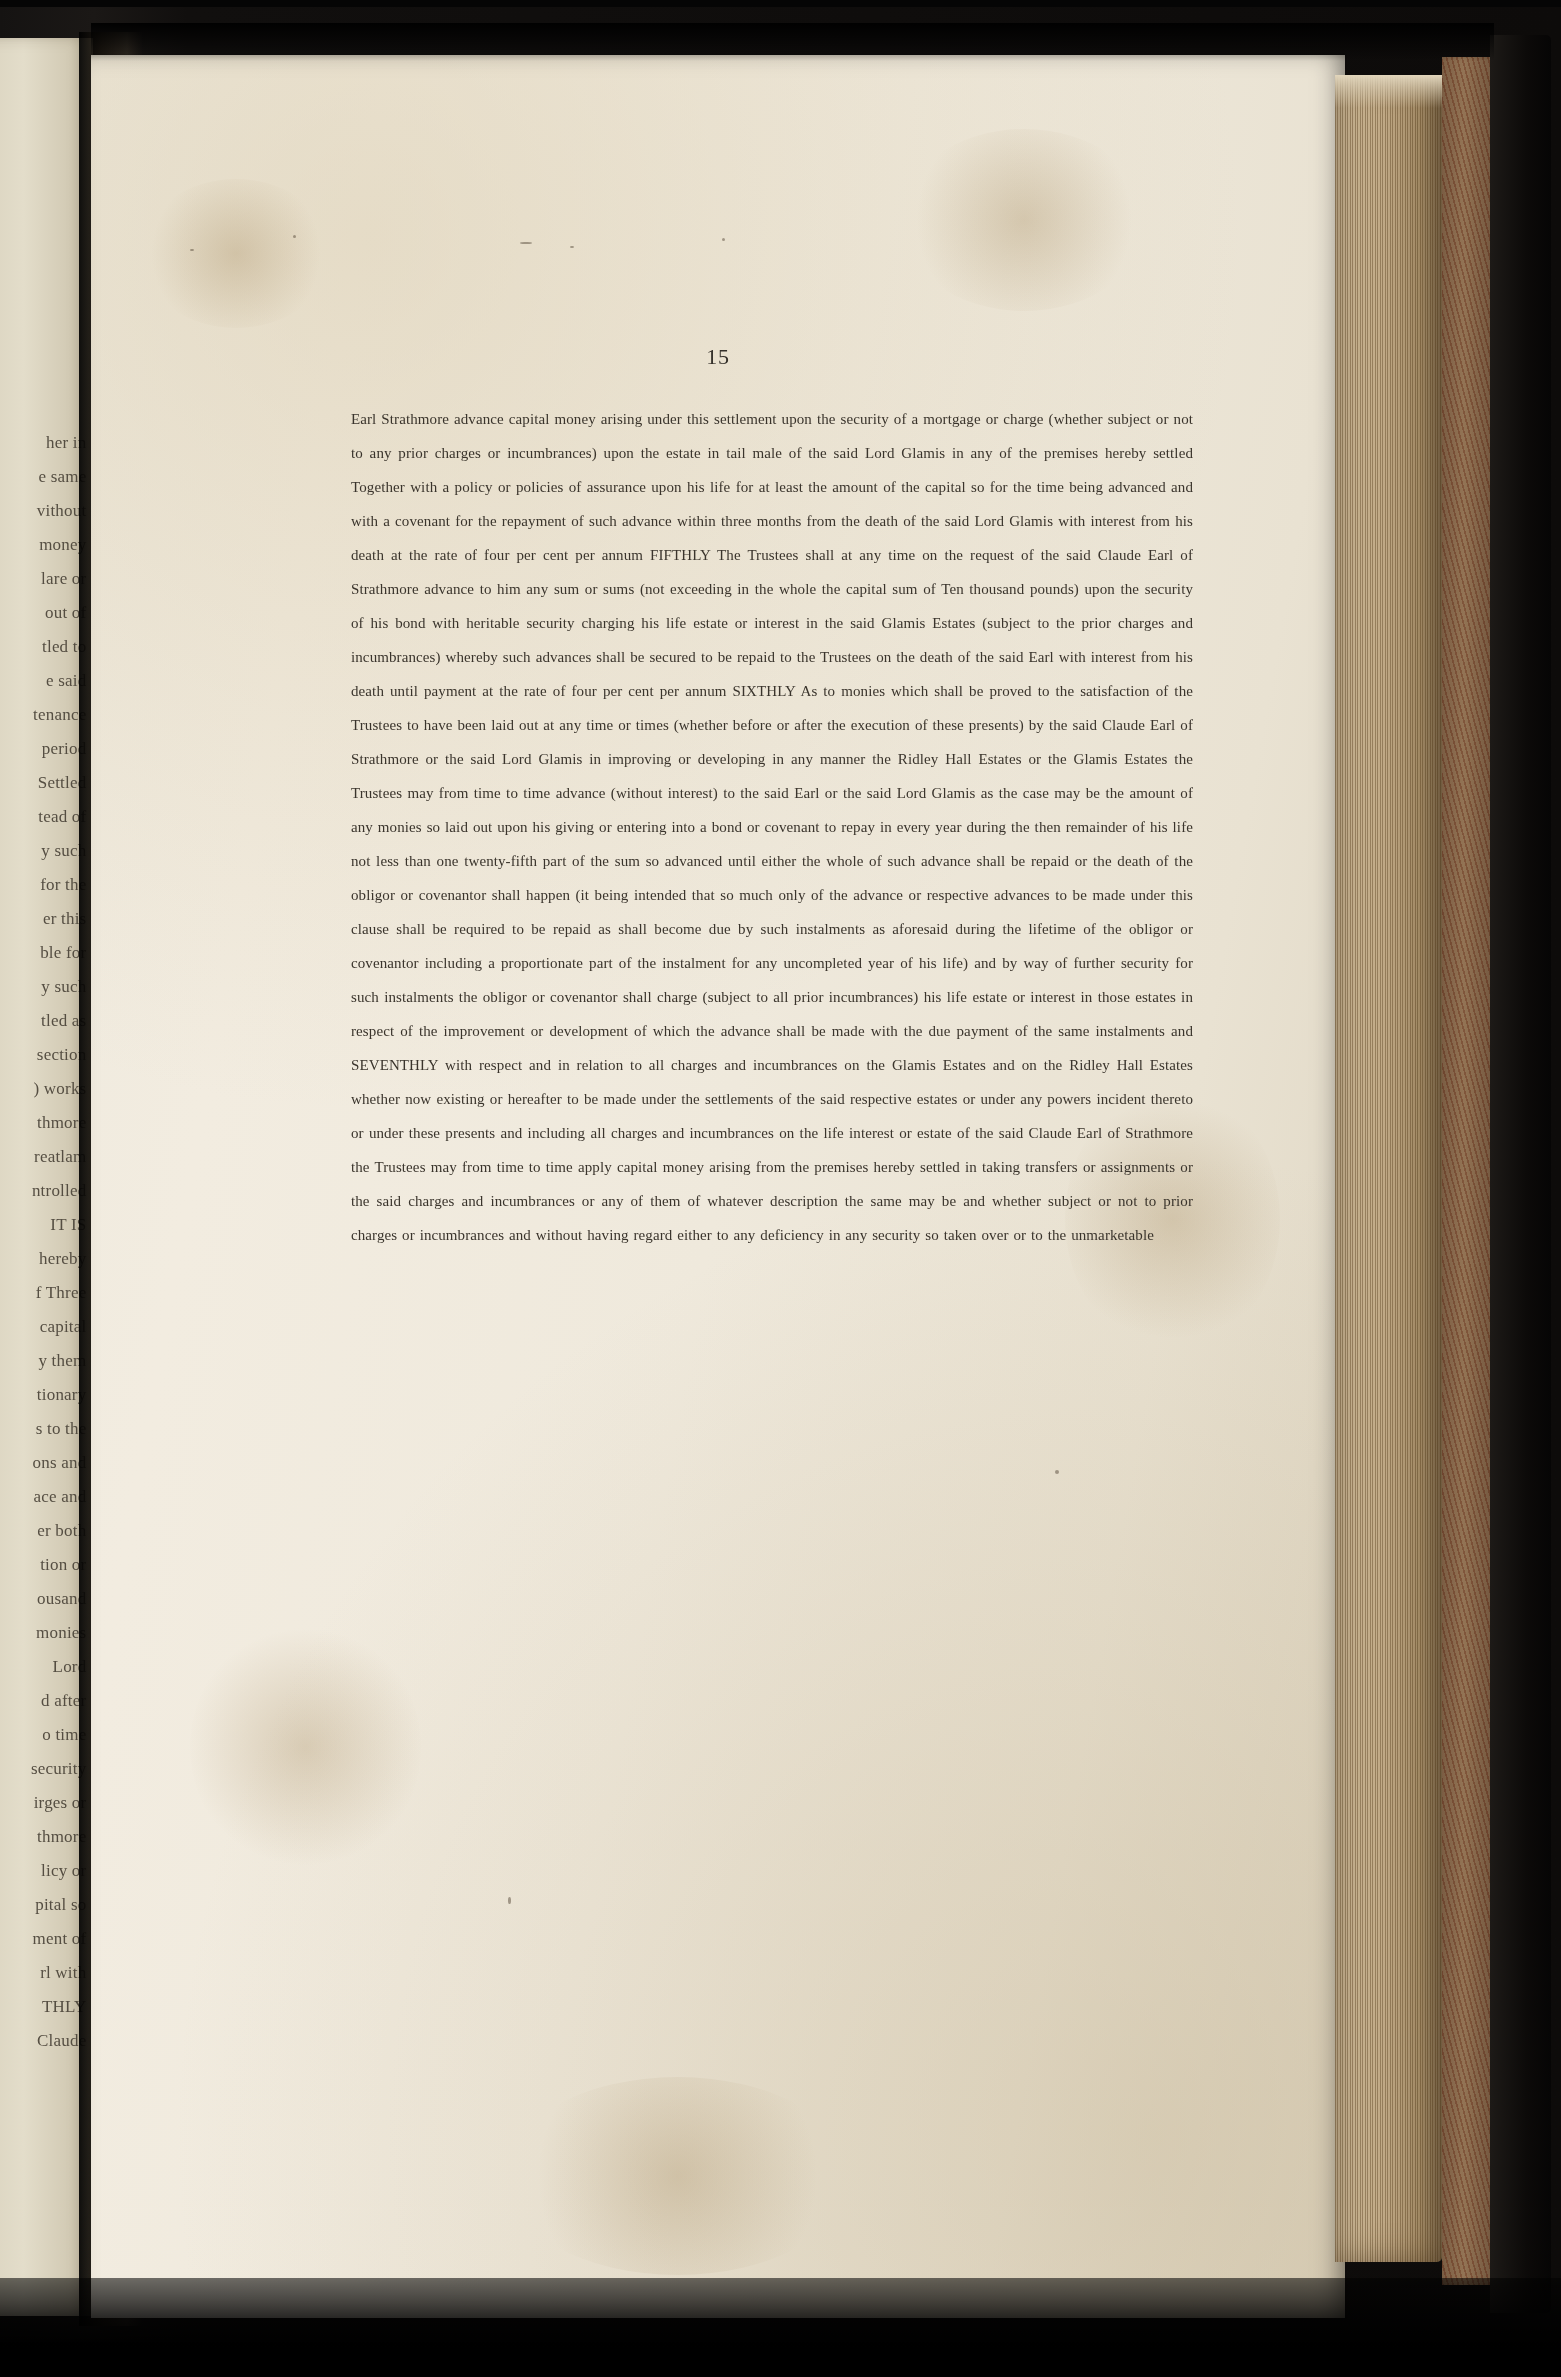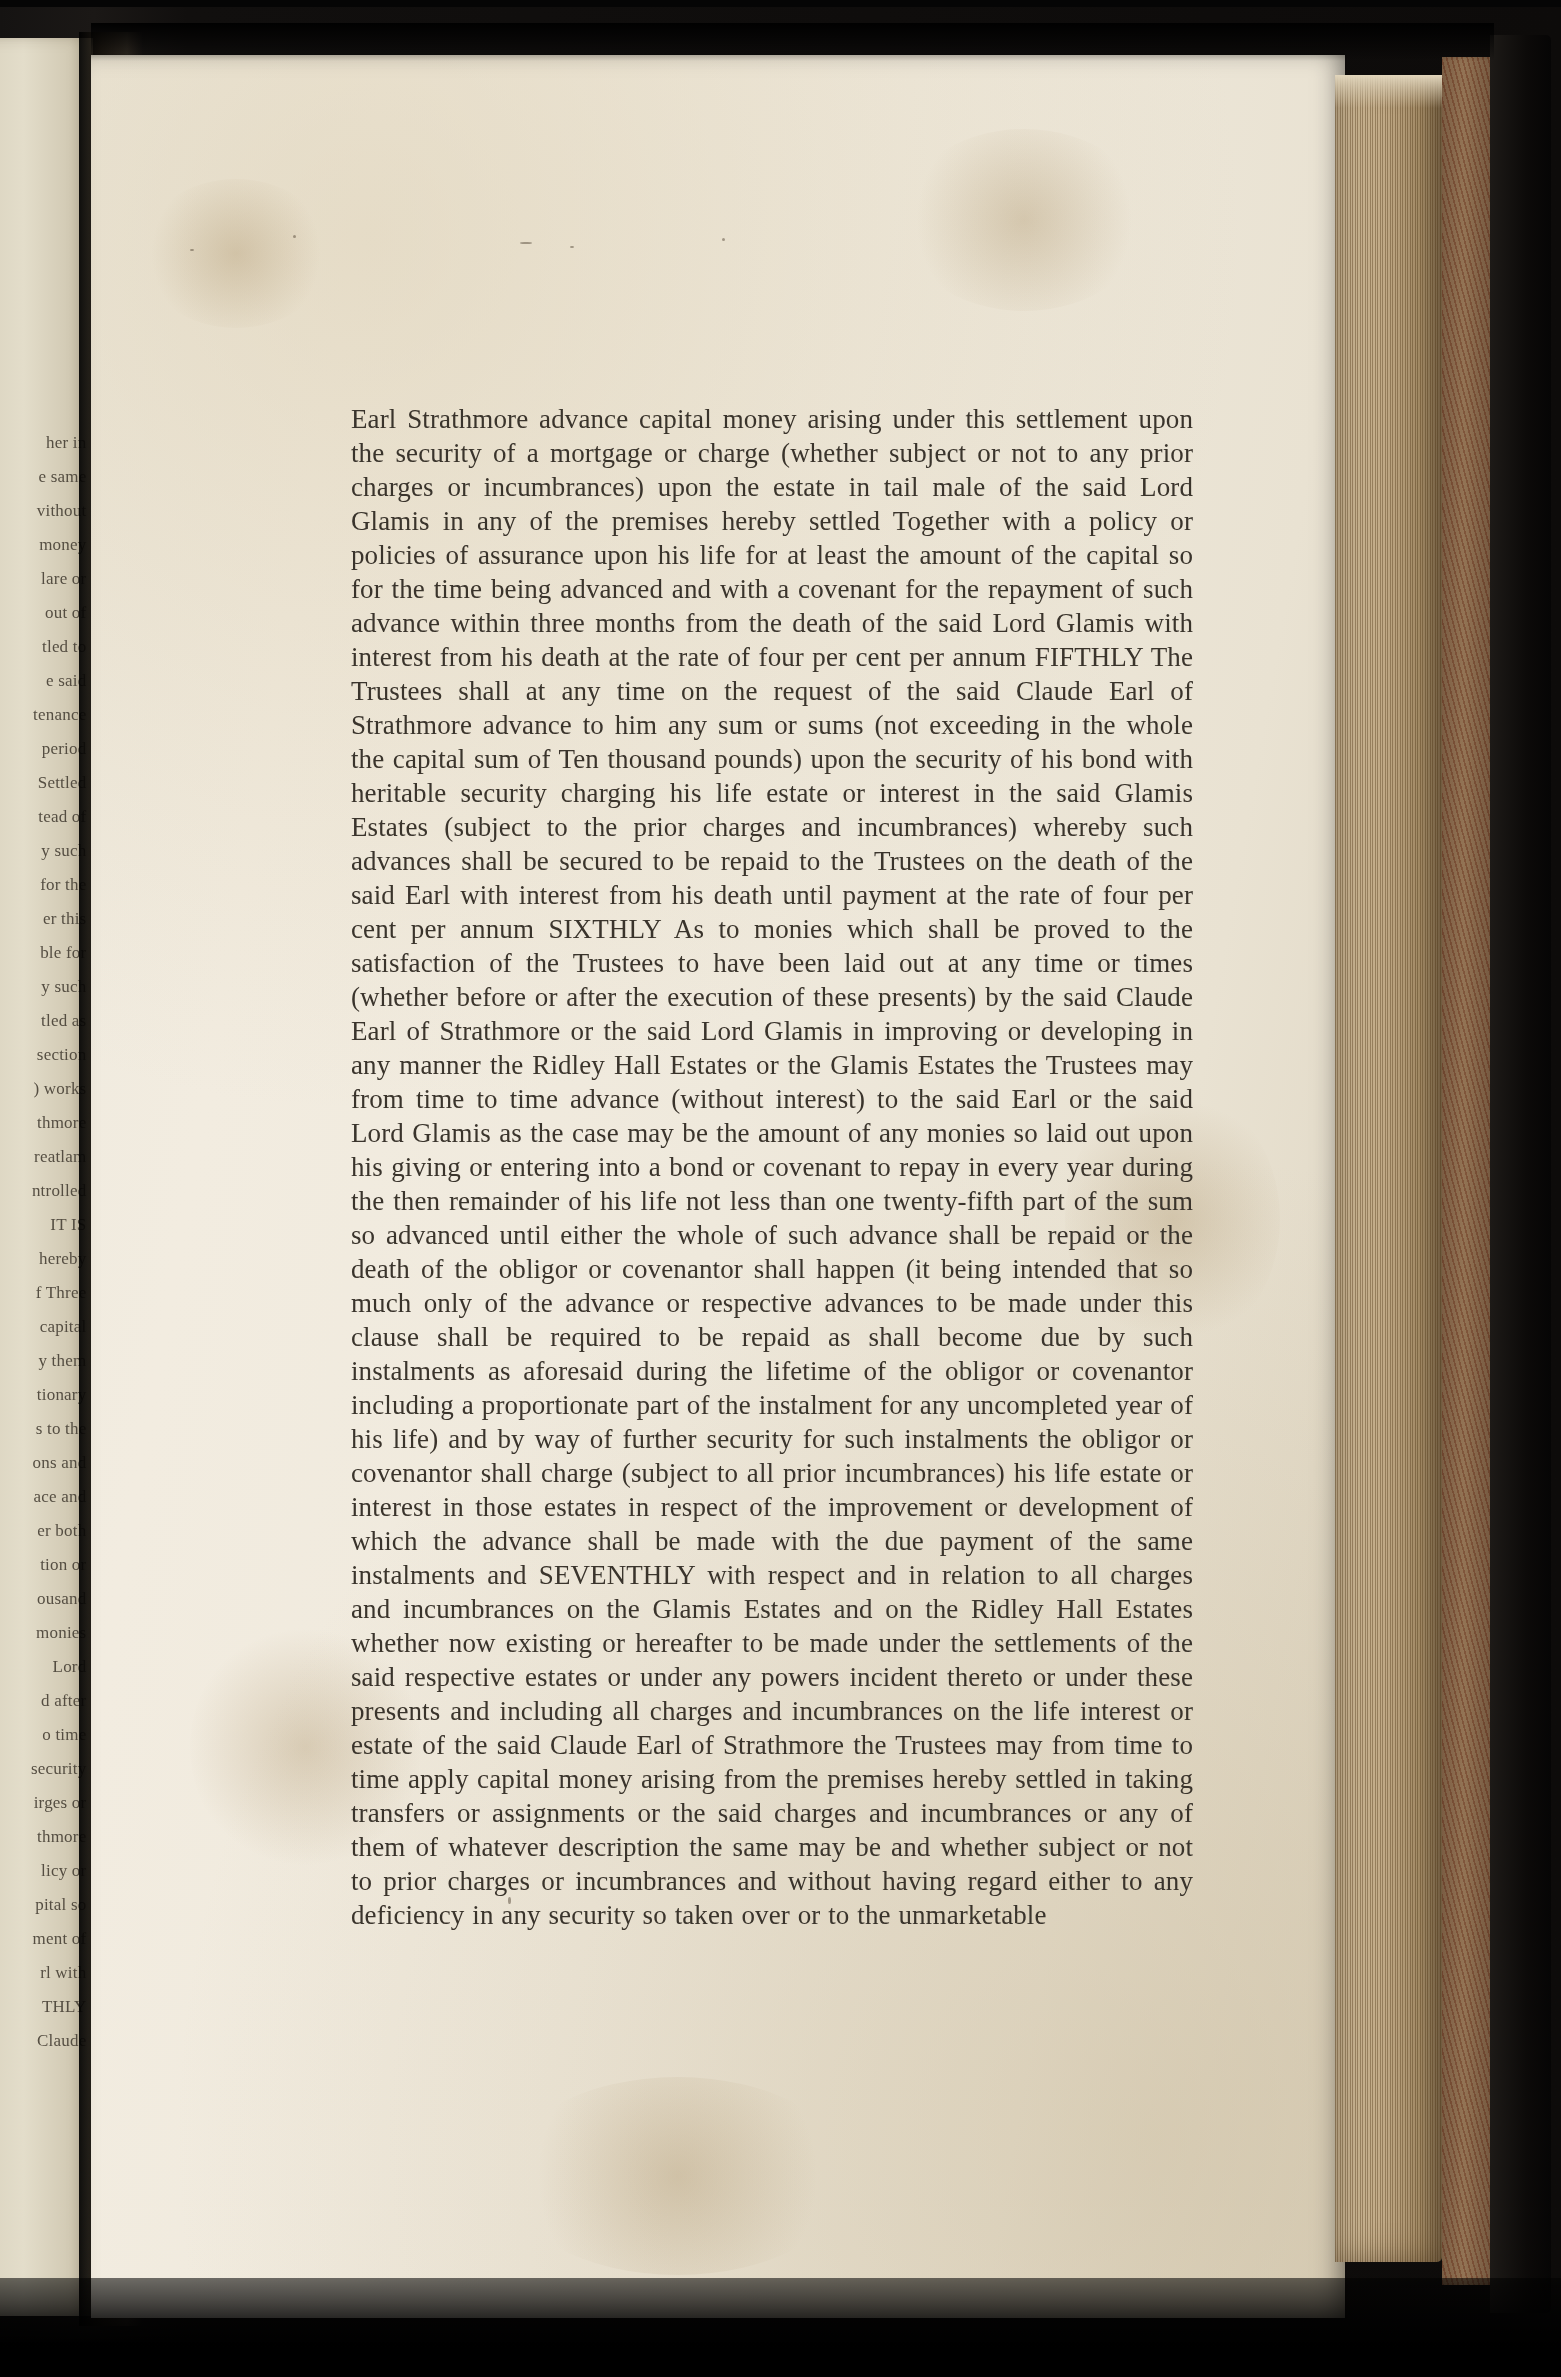--- a/index.html
+++ b/index.html
@@ -159,21 +159,21 @@
     text-align: center;
     font-size: 22px;
     color: #34302a;
     letter-spacing: 0.8px;
   }
   #body-text {
     position: absolute;
     left: 260px;
     top: 347px;
     width: 842px;
-    font-size: 27px;
+    font-size: 15px;
     line-height: 34px;
     color: #3a342c;
     text-align: justify;
     text-justify: inter-word;
     letter-spacing: 0.1px;
     word-spacing: 1px;
   }
   
   .speck {
     position: absolute;
@@ -251,20 +251,21 @@
     <div class="foxing" style="left:413px; top:2022px; width:347px; height:198px;"></div>
 
     <div class="speck" style="left:99px; top:194px; width:4.1px;  height:2.5px;"></div>
     <div class="speck" style="left:202px; top:180px; width:3.3px;  height:3.3px;"></div>
     <div class="speck" style="left:429px; top:187px; width:11.6px; height:2.5px;"></div>
     <div class="speck" style="left:479px; top:191px; width:4.1px;  height:2.5px;"></div>
     <div class="speck" style="left:631px; top:183px; width:3.3px;  height:3.3px;"></div>
     <div class="speck" style="left:417px; top:1842px; width:3.3px; height:7.4px;"></div>
     <div class="speck" style="left:964px;top:1415px; width:4.1px; height:4.1px;"></div>
 
+    <div id="page-number">15</div>
 
     <div id="body-text">Earl Strathmore advance capital money arising under this settlement upon the security of a mortgage or charge (whether subject or not to any prior charges or incumbrances) upon the estate in tail male of the said Lord Glamis in any of the premises hereby settled   Together with a policy or policies of assurance upon his life for at least the amount of the capital so for the time being advanced and with a covenant for the repayment of such advance within three months from the death of the said Lord Glamis with interest from his death at the rate of four per cent per annum FIFTHLY The Trustees shall at any time on the request of the said Claude Earl of Strathmore advance to him any sum or sums (not exceeding in the whole the capital sum of Ten thousand pounds) upon the security of his bond with heritable security charging his life estate or interest in the said Glamis Estates (subject to the prior charges and incumbrances) whereby such advances shall be secured to be repaid to the Trustees on the death of the said Earl with interest from his death until payment at the rate of four per cent per annum SIXTHLY   As to monies which shall be proved to the satisfaction of the Trustees to have been laid out at any time or times (whether before or after the execution of these presents) by the said Claude Earl of Strathmore or the said Lord Glamis in improving or developing in any manner the Ridley Hall Estates or the Glamis Estates the Trustees may from time to time advance (without interest) to the said Earl or the said Lord Glamis as the case may be the amount of any monies so laid out upon his giving or entering into a bond or covenant to repay in every year during the then remainder of his life not less than one twenty-fifth part of the sum so advanced until either the whole of such advance shall be repaid or the death of the obligor or covenantor shall happen (it being intended that so much only of the advance or respective advances to be made under this clause shall be required to be repaid as shall become due by such instalments as aforesaid during the lifetime of the obligor or covenantor including a proportionate part of the instalment for any uncompleted year of his life) and by way of further security for such instalments the obligor or covenantor shall charge (subject to all prior incumbrances) his life estate or interest in those estates in respect of the improvement or development of which the advance shall be made with the due payment of the same instalments and SEVENTHLY with respect and in relation to all charges and incumbrances on the Glamis Estates and on the Ridley Hall Estates whether now existing or hereafter to be made under the settlements of the said respective estates or under any powers incident thereto or under these presents and including all charges and incumbrances on the life interest or estate of the said Claude Earl of Strathmore the Trustees may from time to time apply capital money arising from the premises hereby settled in taking transfers or assignments or the said charges and incumbrances or any of them of whatever description the same may be and whether subject or not to prior charges or incumbrances and without having regard either to any deficiency in any security so taken over or to the unmarketable</div>
   </div>
 
   <div id="fore-edge"></div>
   <div id="fore-edge-top"></div>
   <div id="board-strip"></div>
   <div id="outer-board"></div>
   <div id="spine-shadow-top"></div>
 </div>

